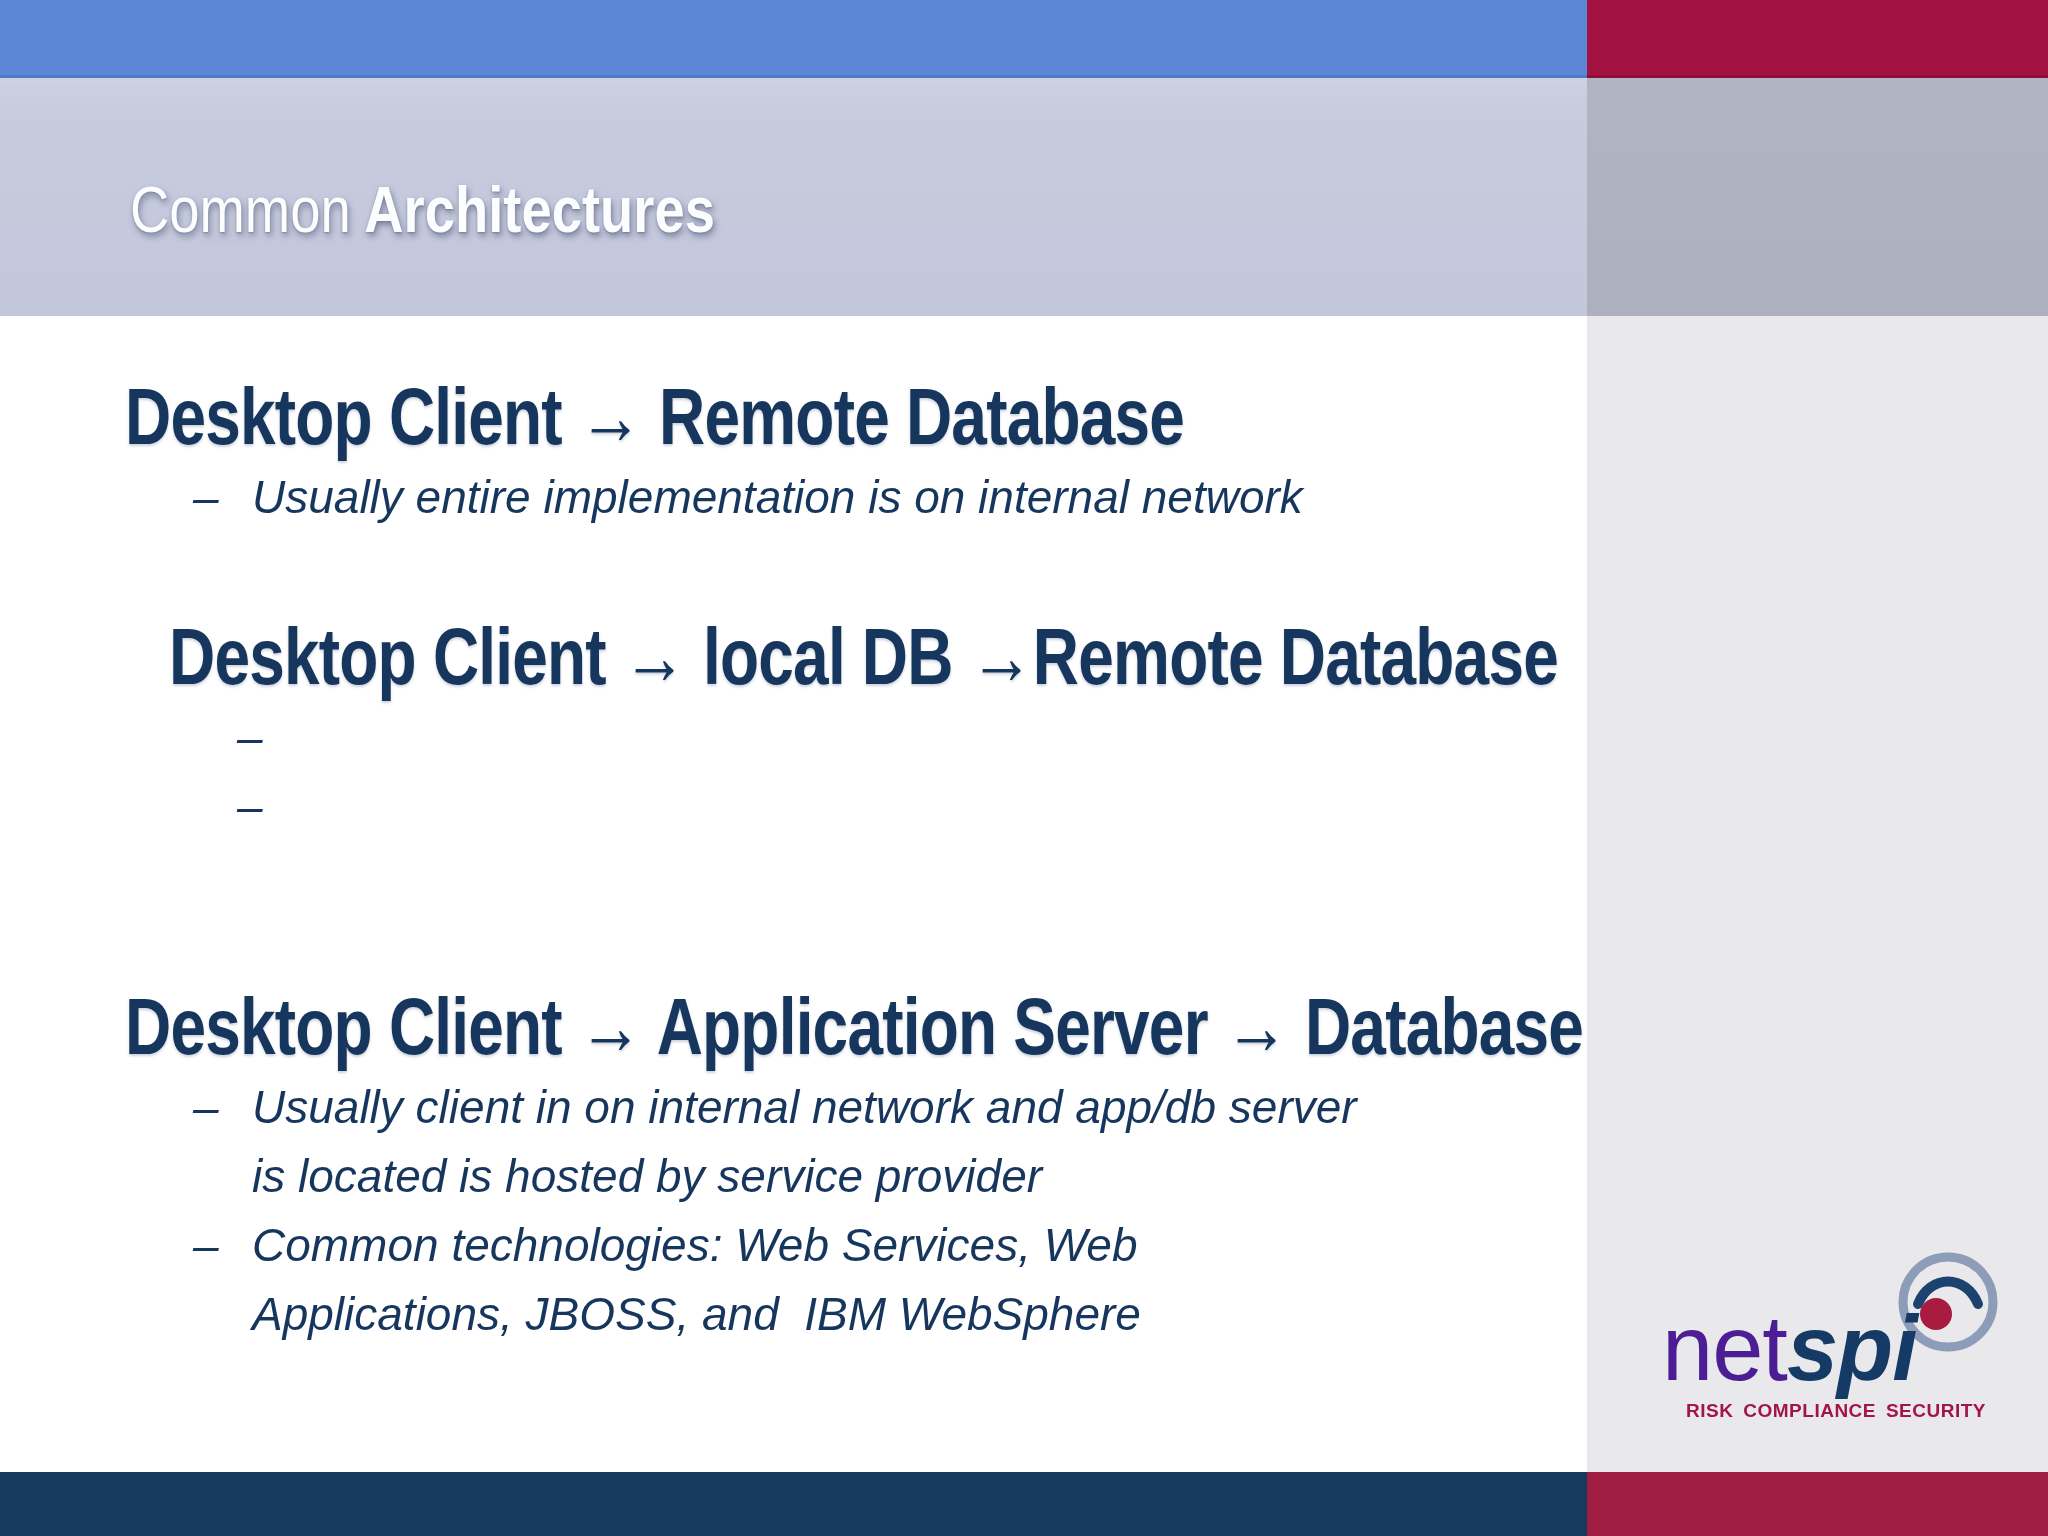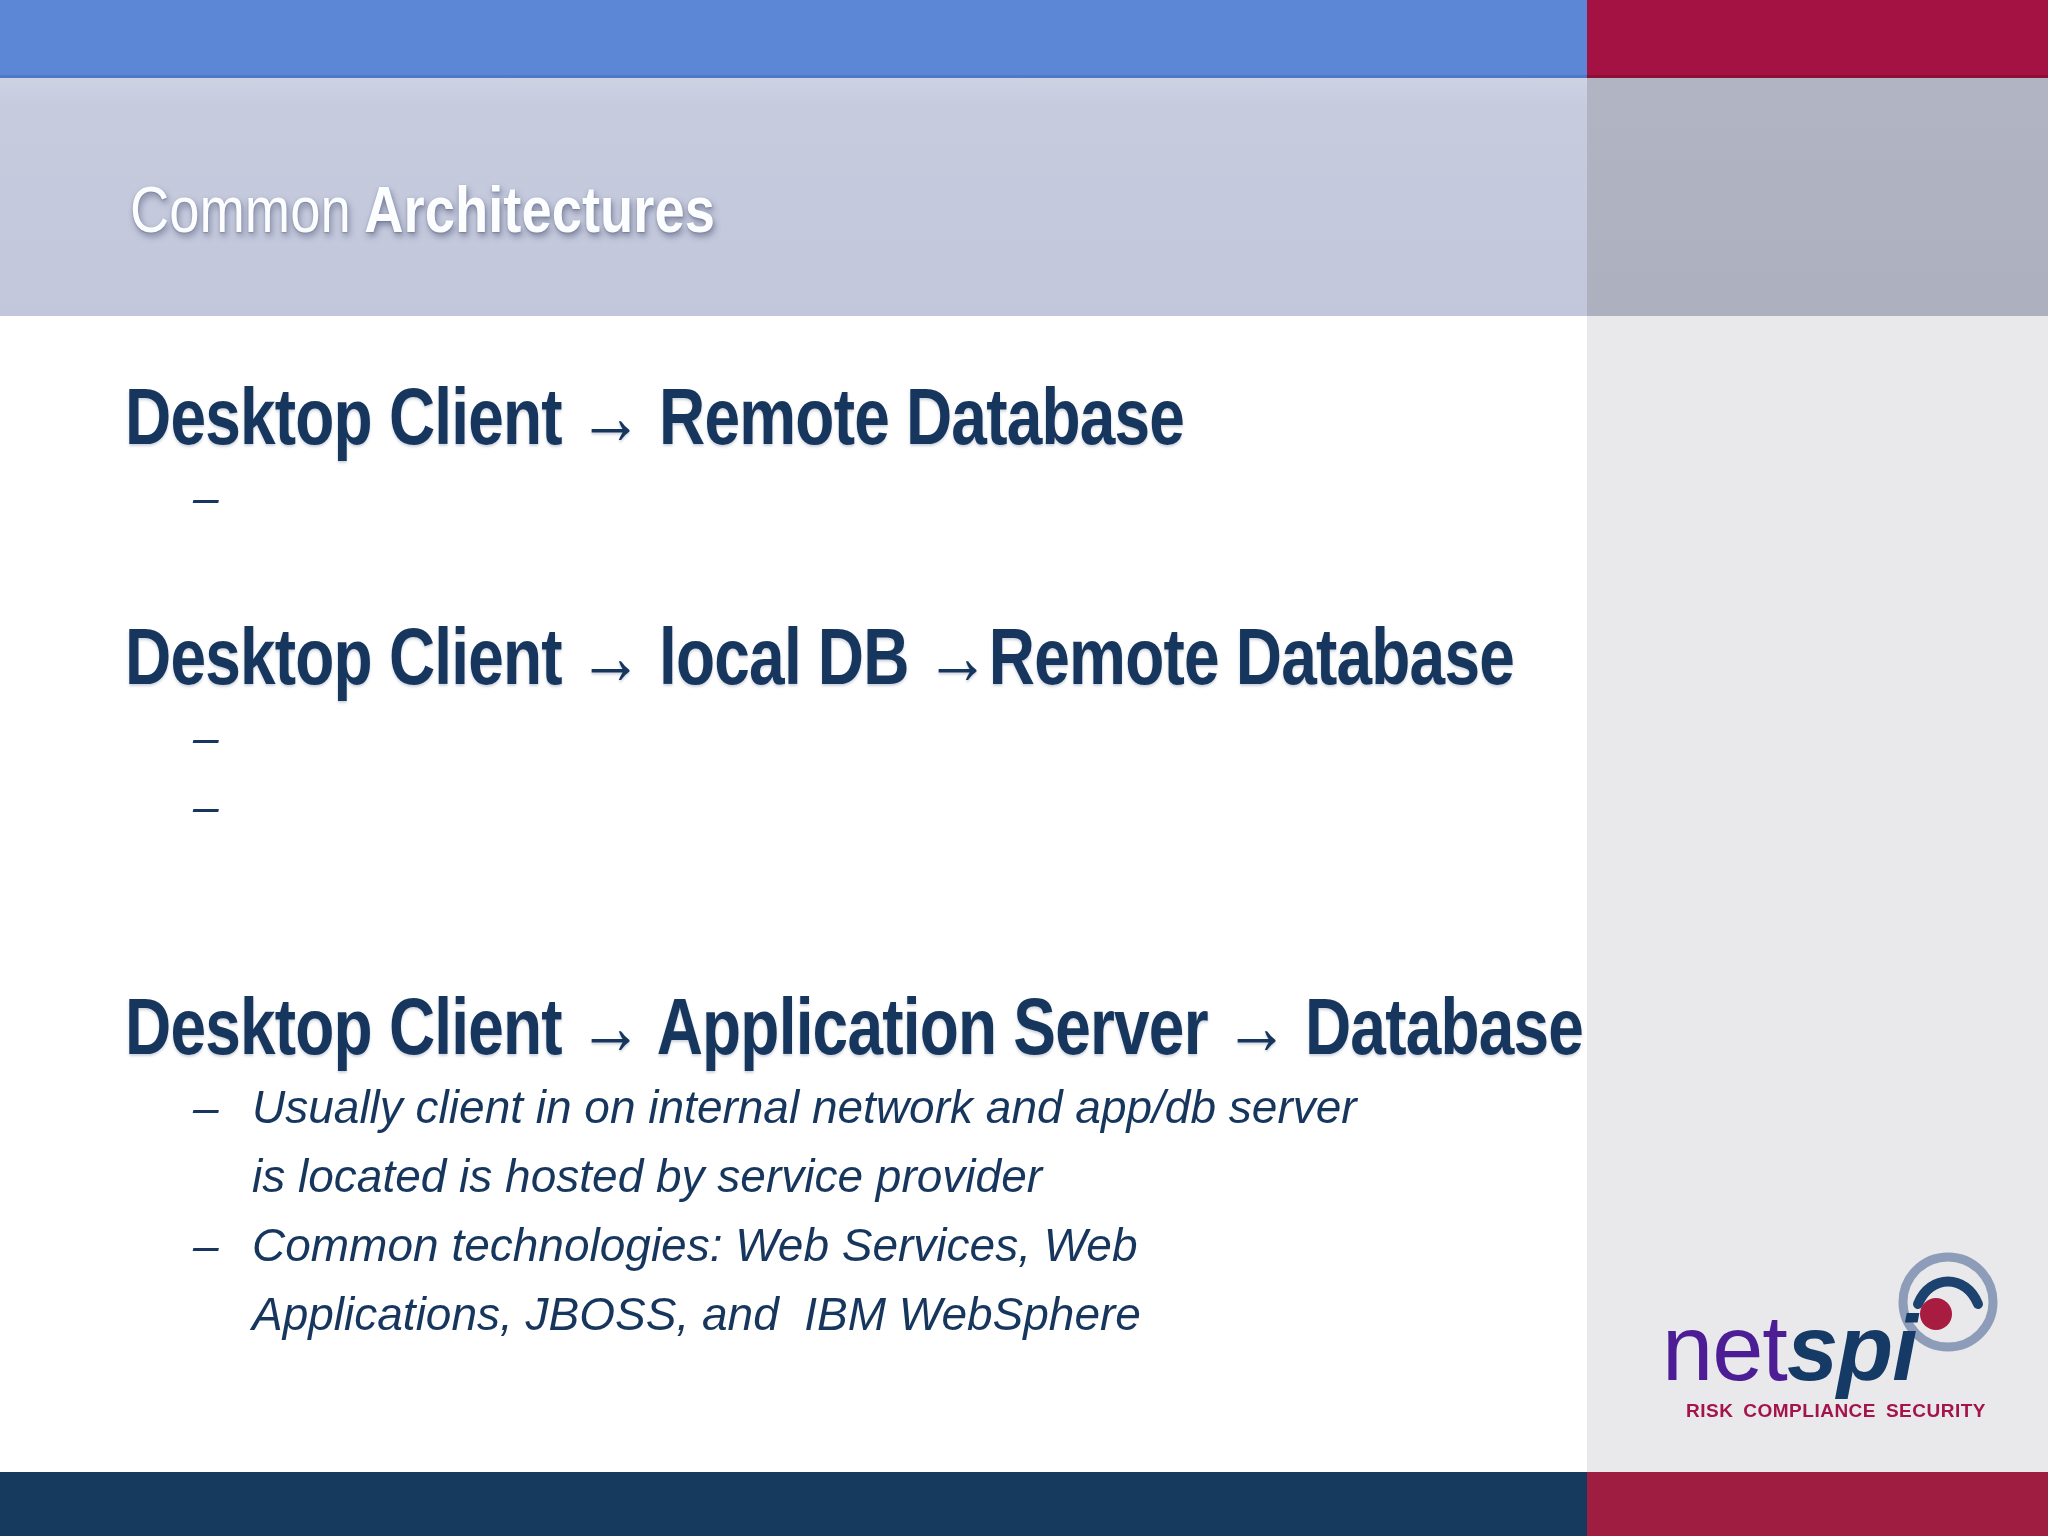--- a/index.html
+++ b/index.html
@@ -25,21 +25,21 @@
   
   .slide-title{position:absolute;left:130px;top:172px;font-size:64px;line-height:1.2;
            color:#fcfdff;letter-spacing:0;white-space:nowrap;
            transform:scaleX(.85);transform-origin:left top;
            text-shadow:2px 4px 7px rgba(88,96,124,.65),0 1px 2px rgba(88,96,124,.5);}
   .slide-title .t-reg{font-weight:400;}
   .slide-title .t-bold{font-weight:700;margin-left:16px;}
 
   
   .section{position:absolute;left:0;width:1573px;}
-  .sec-1{top:371px;} .sec-2{top:611px;} .sec-3{top:981px;}
+  .sec-1{top:371px;} .sec-2{top:611px;padding-left:44px;} .sec-3{top:981px;}
   .heading{margin:0 0 0 125px;font-size:80px;font-weight:700;line-height:1.15;
            color:#17365d;letter-spacing:-1px;white-space:nowrap;
            transform:scaleX(.8);transform-origin:left top;
            text-shadow:0 2px 3px rgba(30,50,90,.22);}
   .bullet{display:flex;margin-left:193px;width:1420px;
           font-size:46px;line-height:1.5;font-style:italic;color:#17365d;}
   .bullet .dash{flex:0 0 59px;font-weight:400;}
   .bullet .btxt{white-space:pre-wrap;}
 
   
@@ -68,20 +68,21 @@
   <div class="footer-red"></div>
 
   <div class="slide-title">
     <span class="t-reg">Common</span><span class="t-bold">Architectures</span>
   </div>
 
   <div class="section sec-1">
     <div class="heading">Desktop Client → Remote Database</div>
     <div class="bullet">
       <span class="dash">–</span>
+      <span class="btxt">Usually entire implementation is on internal network</span>
     </div>
   </div>
 
   <div class="section sec-2">
     <div class="heading">Desktop Client → local DB →Remote Database</div>
     <div class="bullet">
       <span class="dash">–</span>
     </div>
     <div class="bullet">
       <span class="dash">–</span>

